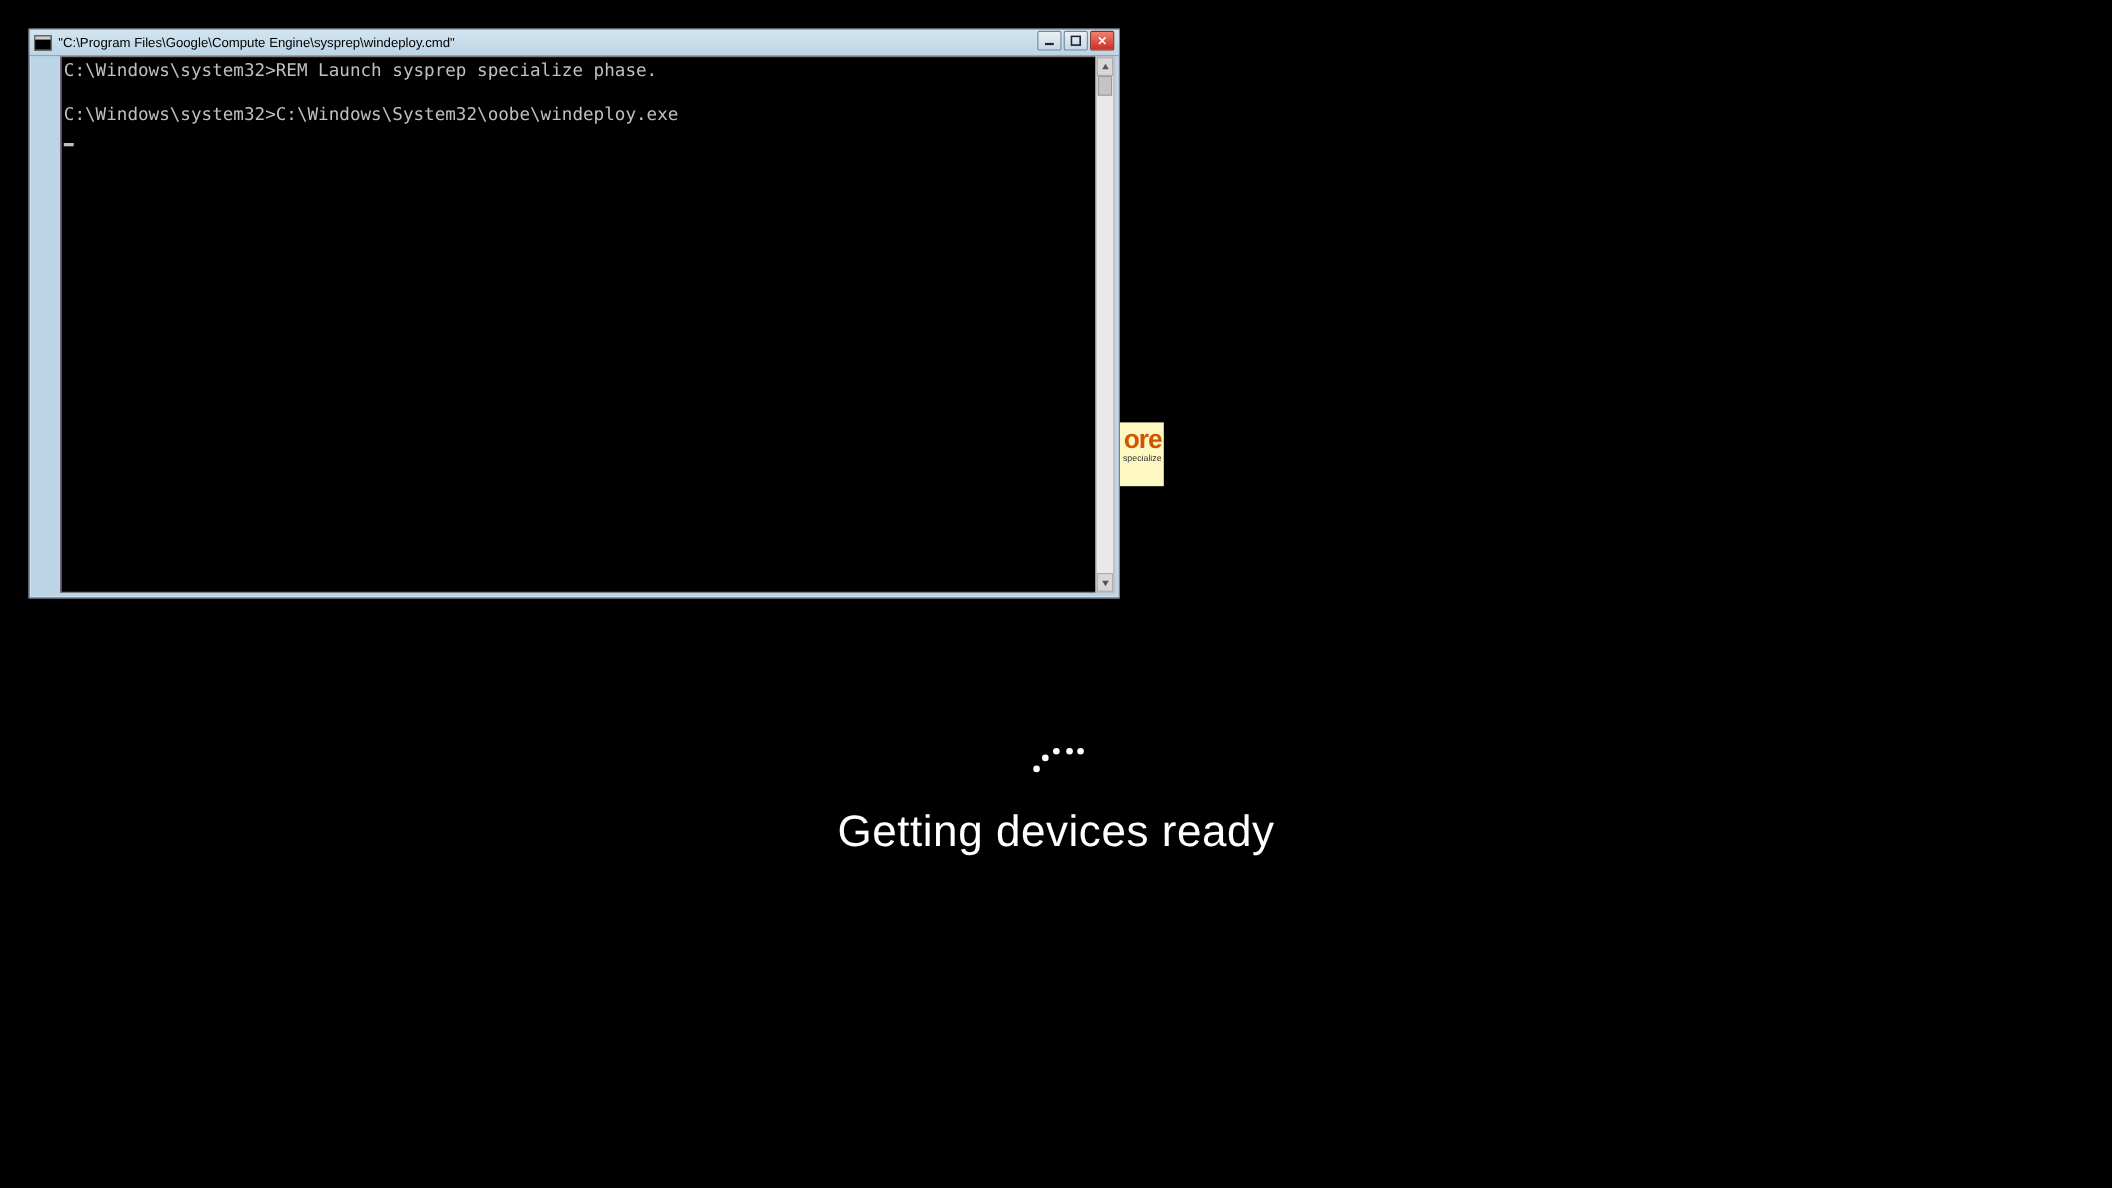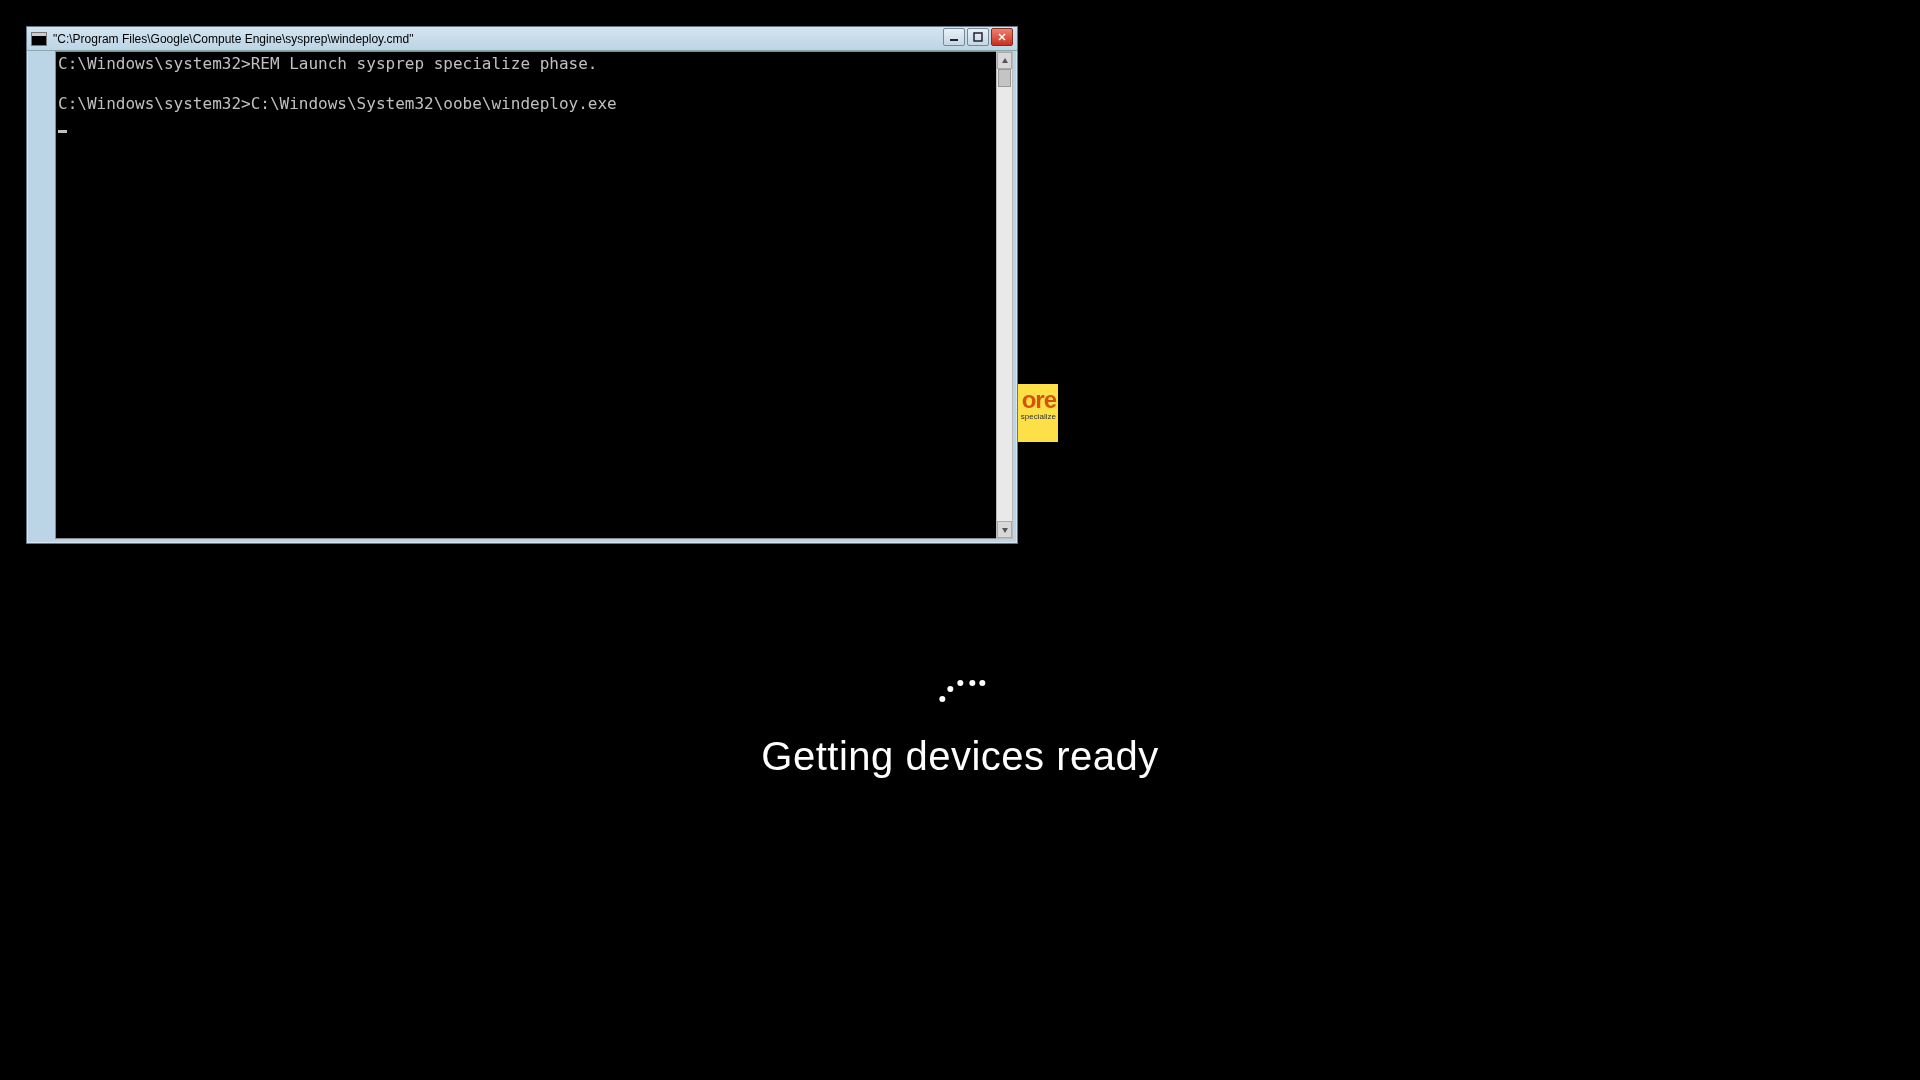--- a/index.html
+++ b/index.html
@@ -45,21 +45,21 @@
       letter-spacing: 0.5px;
     }
 
     
     .watermark {
       position: absolute;
       left: 1018px;
       top: 384px;
       width: 40px;
       height: 58px;
-      background: #fde047;
+      background: #fef9c3;
       font-size: 10px;
       overflow: hidden;
       text-align: right;
       padding: 4px 2px 2px;
     }
     .watermark .wm-top {
       color: #d35400;
       font-size: 24px;
       font-weight: bold;
       line-height: 24px;

